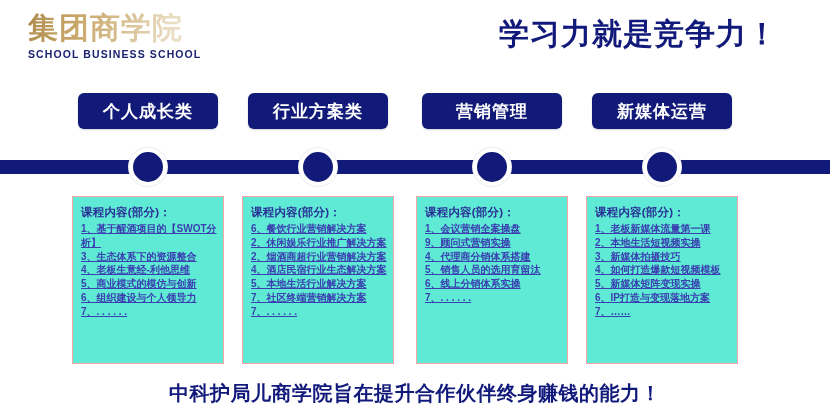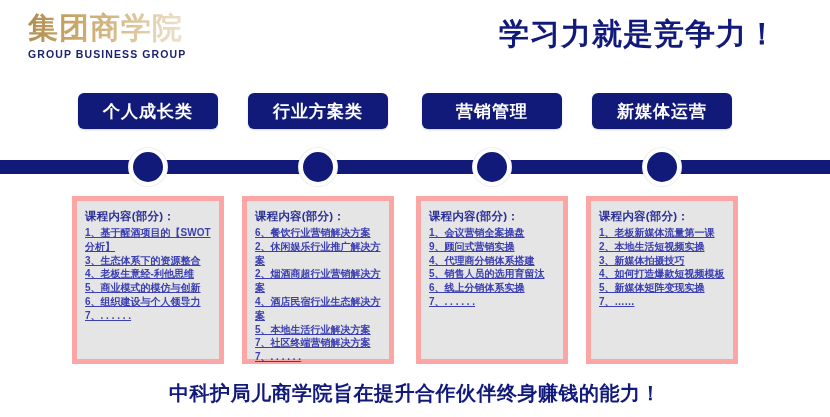--- a/index.html
+++ b/index.html
@@ -58,22 +58,22 @@
   }
   .node-0{left:129px;}
   .node-1{left:299px;}
   .node-2{left:473px;}
   .node-3{left:643px;}
 
   
   .cards{position:absolute;left:0;top:196px;width:830px;height:172px;}
   .card{
     position:absolute;top:0;width:152px;height:168px;
-    border:5px solid #fca5a5;
-    background:#e5e5e5;
+    border:1px solid #fca5a5;
+    background:#5eead4;
     box-sizing:border-box;
     padding:8px 6px 6px 8px;
   }
   .card-0{left:72px;}
   .card-1{left:242px;}
   .card-2{left:416px;}
   .card-3{left:586px;}
 
   .card-title{
     font-size:11.5px;font-weight:bold;color:#2a2f96;
@@ -95,21 +95,21 @@
     letter-spacing:.5px;white-space:nowrap;
   }
 </style>
 </head>
 <body>
 
 <div class="stage">
 
   <div class="logo">
     <div class="logo-cn">集团商学院</div>
-    <div class="logo-en">GROUP BUSINESS GROUP</div>
+    <div class="logo-en">SCHOOL BUSINESS SCHOOL</div>
   </div>
 
   <div class="headline">学习力就是竞争力！</div>
 
   <div class="cat-row">
     <div class="cat-btn cat-0">个人成长类</div>
     <div class="cat-btn cat-1">行业方案类</div>
     <div class="cat-btn cat-2">营销管理</div>
     <div class="cat-btn cat-3">新媒体运营</div>
   </div>
@@ -160,20 +160,21 @@
     </div>
 
     <div class="card card-3">
       <div class="card-title">课程内容(部分)：</div>
       <ul class="card-list">
         <li>1、老板新媒体流量第一课</li>
         <li>2、本地生活短视频实操</li>
         <li>3、新媒体拍摄技巧</li>
         <li>4、如何打造爆款短视频模板</li>
         <li>5、新媒体矩阵变现实操</li>
+        <li>6、IP打造与变现落地方案</li>
         <li>7、……</li>
       </ul>
     </div>
 
   </div>
 
   <div class="footer">中科护局儿商学院旨在提升合作伙伴终身赚钱的能力！</div>
 
 </div>
 

